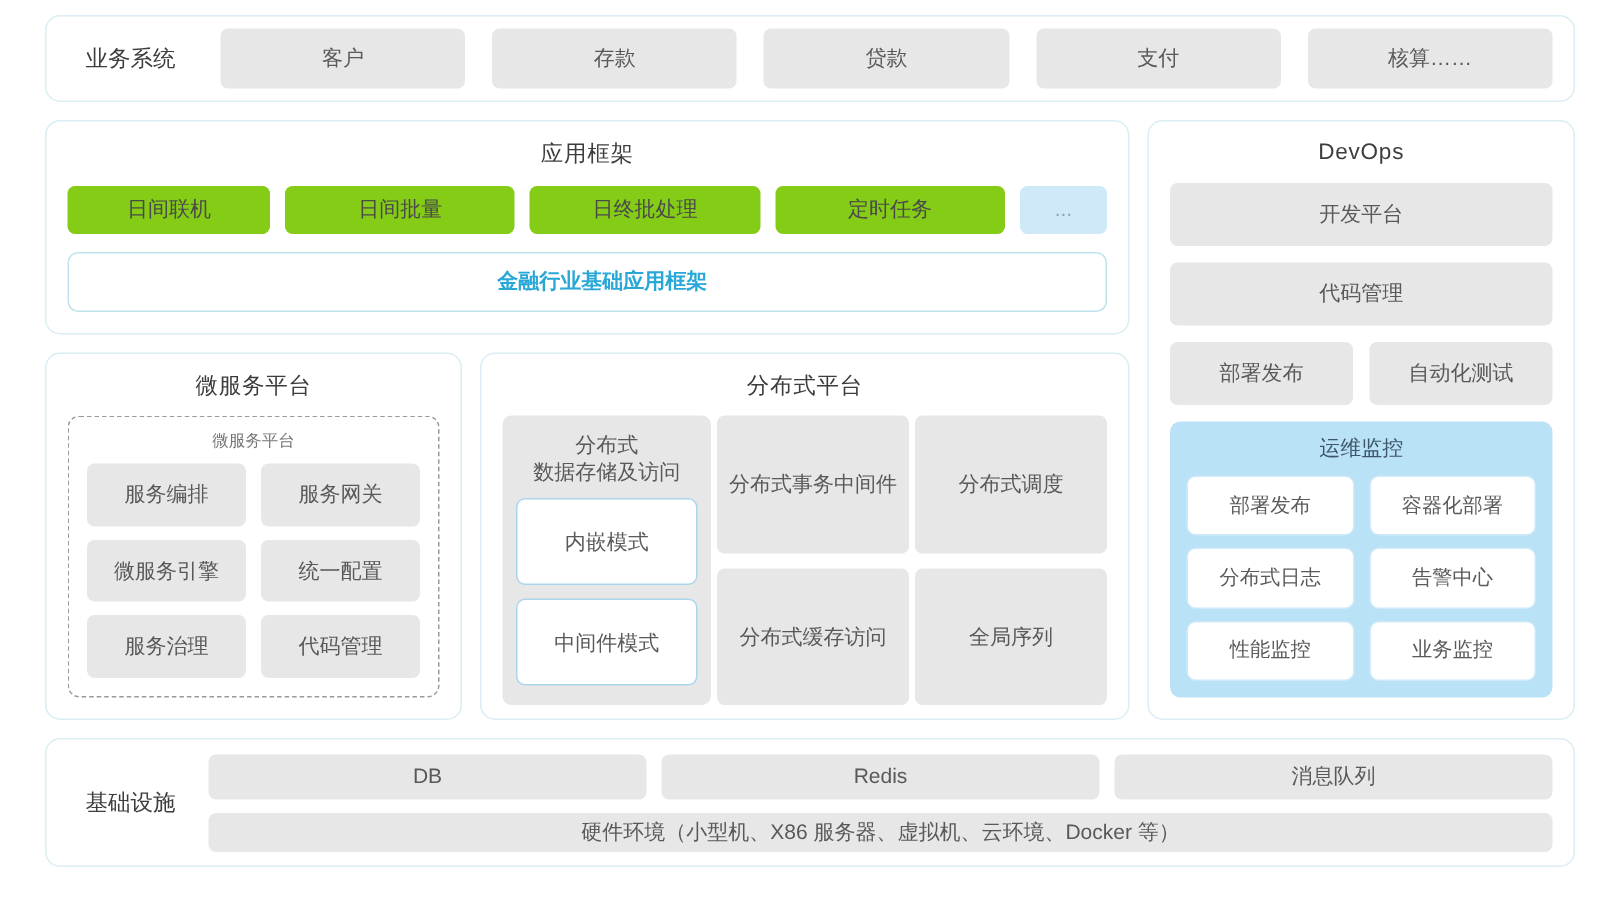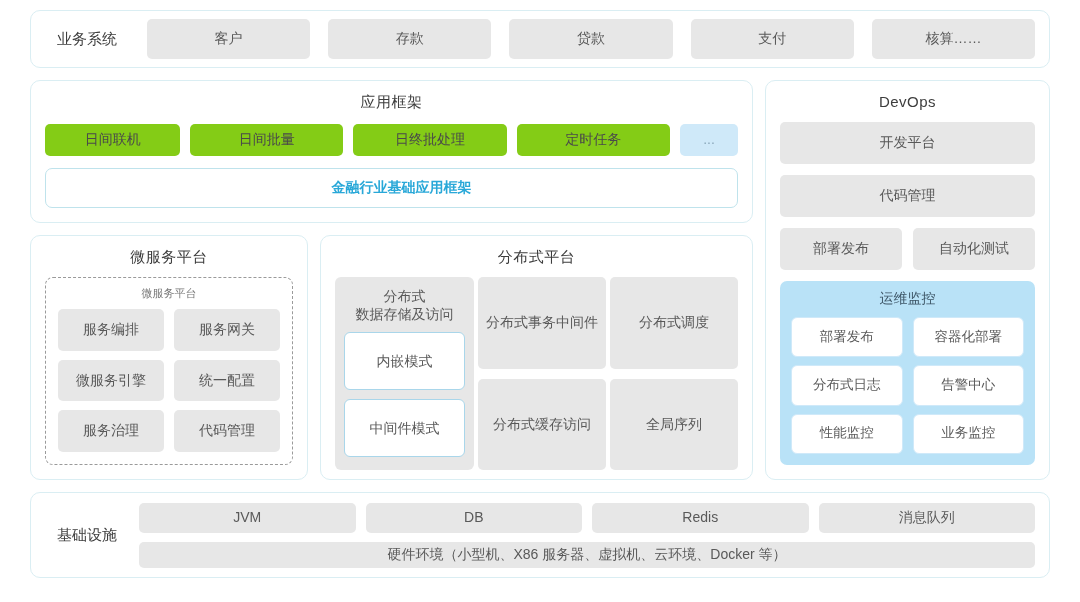--- a/index.html
+++ b/index.html
@@ -217,21 +217,20 @@
         </div>
       </div>
     </div>
 
   </div>
 
   <div class="outer infra">
     <div class="lab">基础设施</div>
     <div class="infra-right">
       <div class="infra-top">
-        <div class="chip">JVM</div>
         <div class="chip">DB</div>
         <div class="chip">Redis</div>
         <div class="chip">消息队列</div>
       </div>
       <div class="infra-bot">
         <div class="chip">硬件环境（小型机、X86 服务器、虚拟机、云环境、Docker 等）</div>
       </div>
     </div>
   </div>
 

